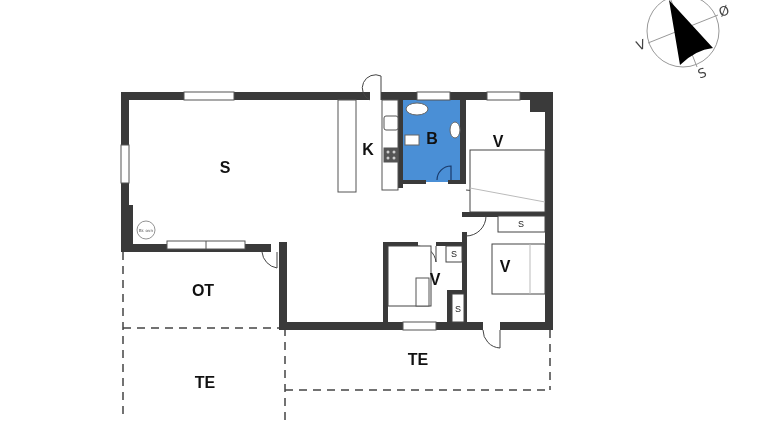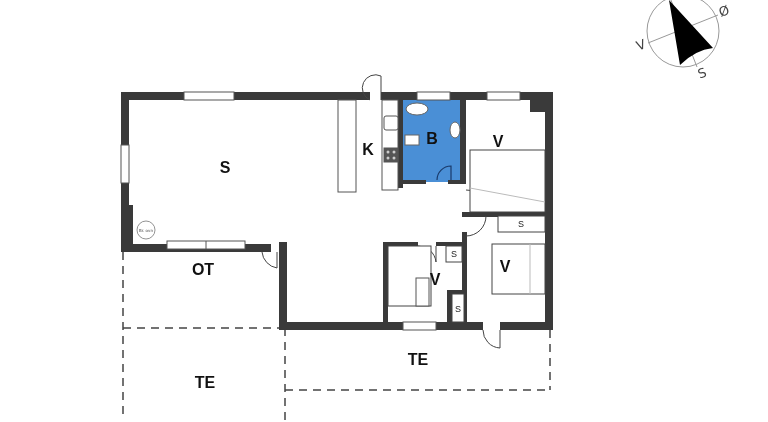--- a/index.html
+++ b/index.html
@@ -118,21 +118,21 @@
 
   <circle cx="146" cy="230" r="9" fill="#fff" stroke="#777" stroke-width="0.8"></circle>
 </svg>
 
 <div class="lbl" style="left:225px; top:168px;">S</div>
 <div class="lbl" style="left:368px; top:150px;">K</div>
 <div class="lbl" style="left:432px; top:139px;">B</div>
 <div class="lbl" style="left:498px; top:142px;">V</div>
 <div class="lbl" style="left:505px; top:267px;">V</div>
 <div class="lbl" style="left:435px; top:280px;">V</div>
-<div class="lbl" style="left:203px; top:270px;">OT</div>
+<div class="lbl" style="left:203px; top:291px;">OT</div>
 <div class="lbl" style="left:205px; top:383px;">TE</div>
 <div class="lbl" style="left:418px; top:360px;">TE</div>
 
 <div class="lbl-s" style="left:521px; top:224px;">S</div>
 <div class="lbl-s" style="left:454px; top:254px;">S</div>
 <div class="lbl-s" style="left:458px; top:309px;">S</div>
 
 <div class="stove-lbl" style="left:146px; top:230px;">Br. ovn</div>
 
 <div class="compass-lbl" style="left:724px; top:11px; transform:translate(-50%,-50%) rotate(-20deg);">Ø</div>

